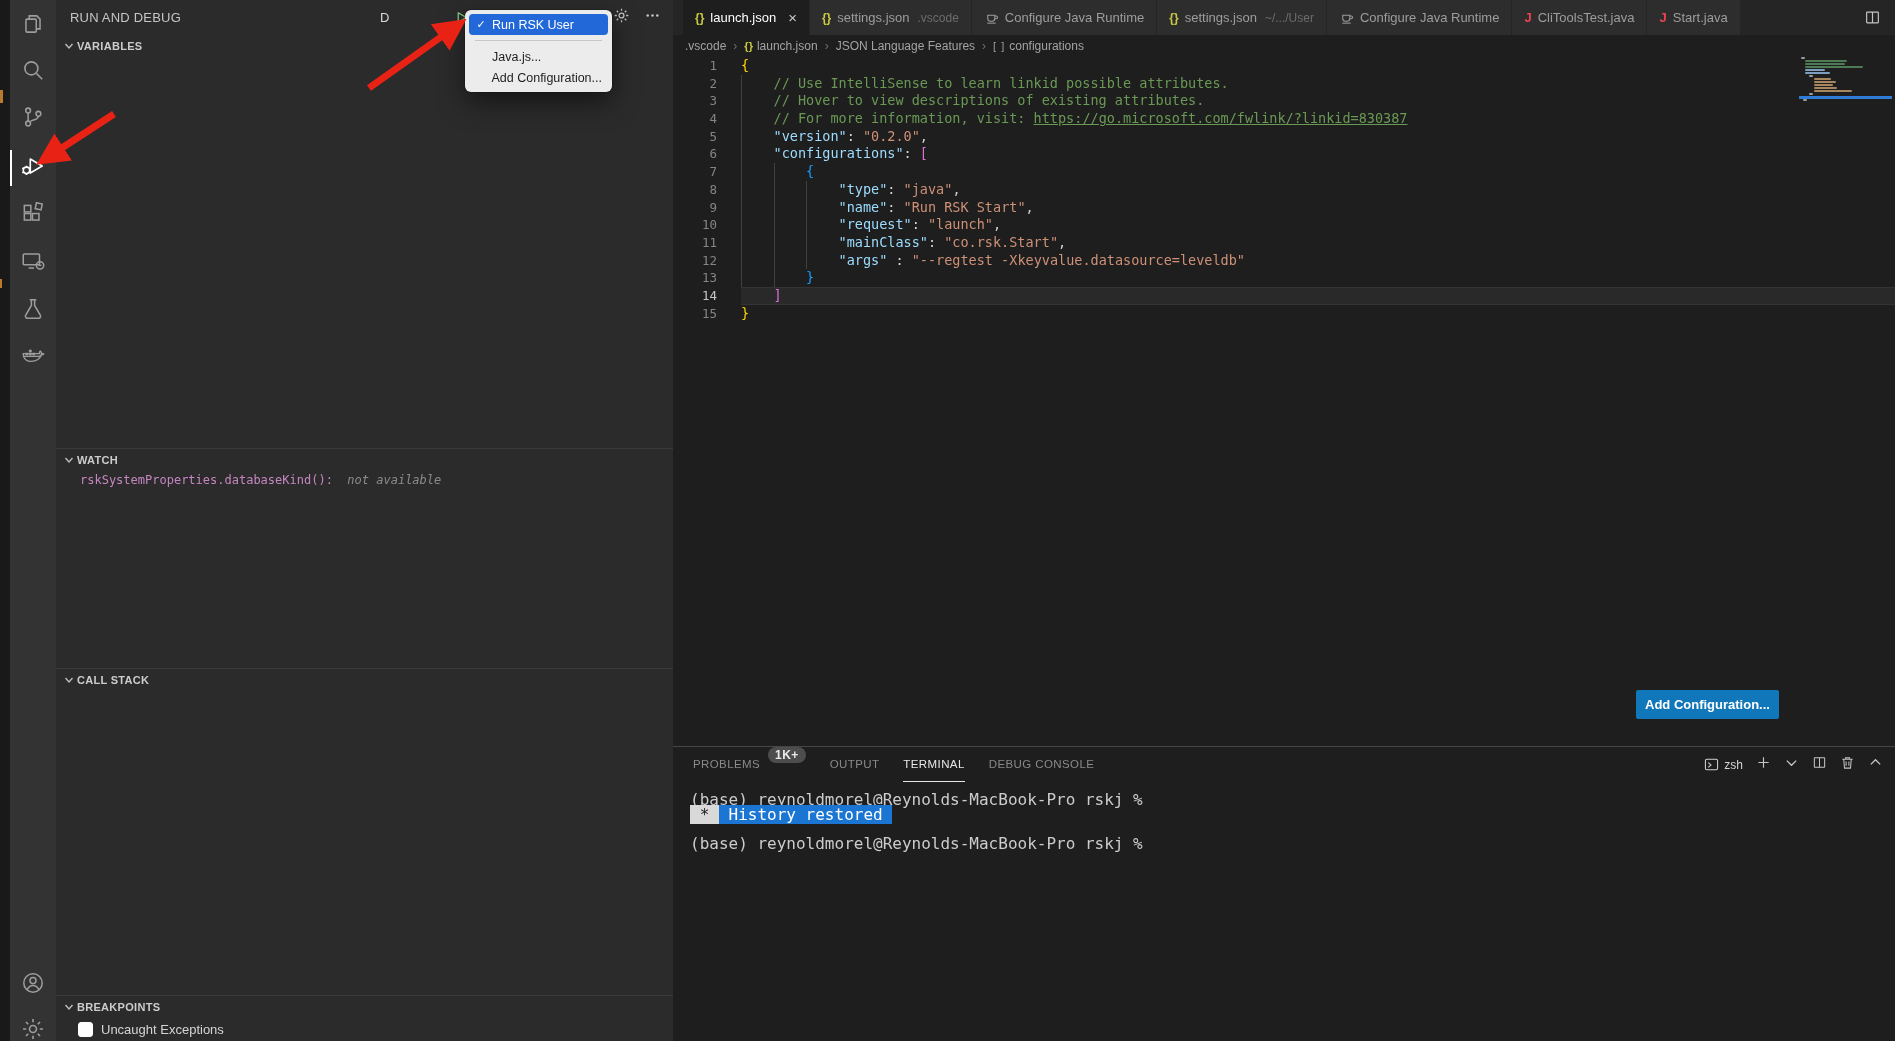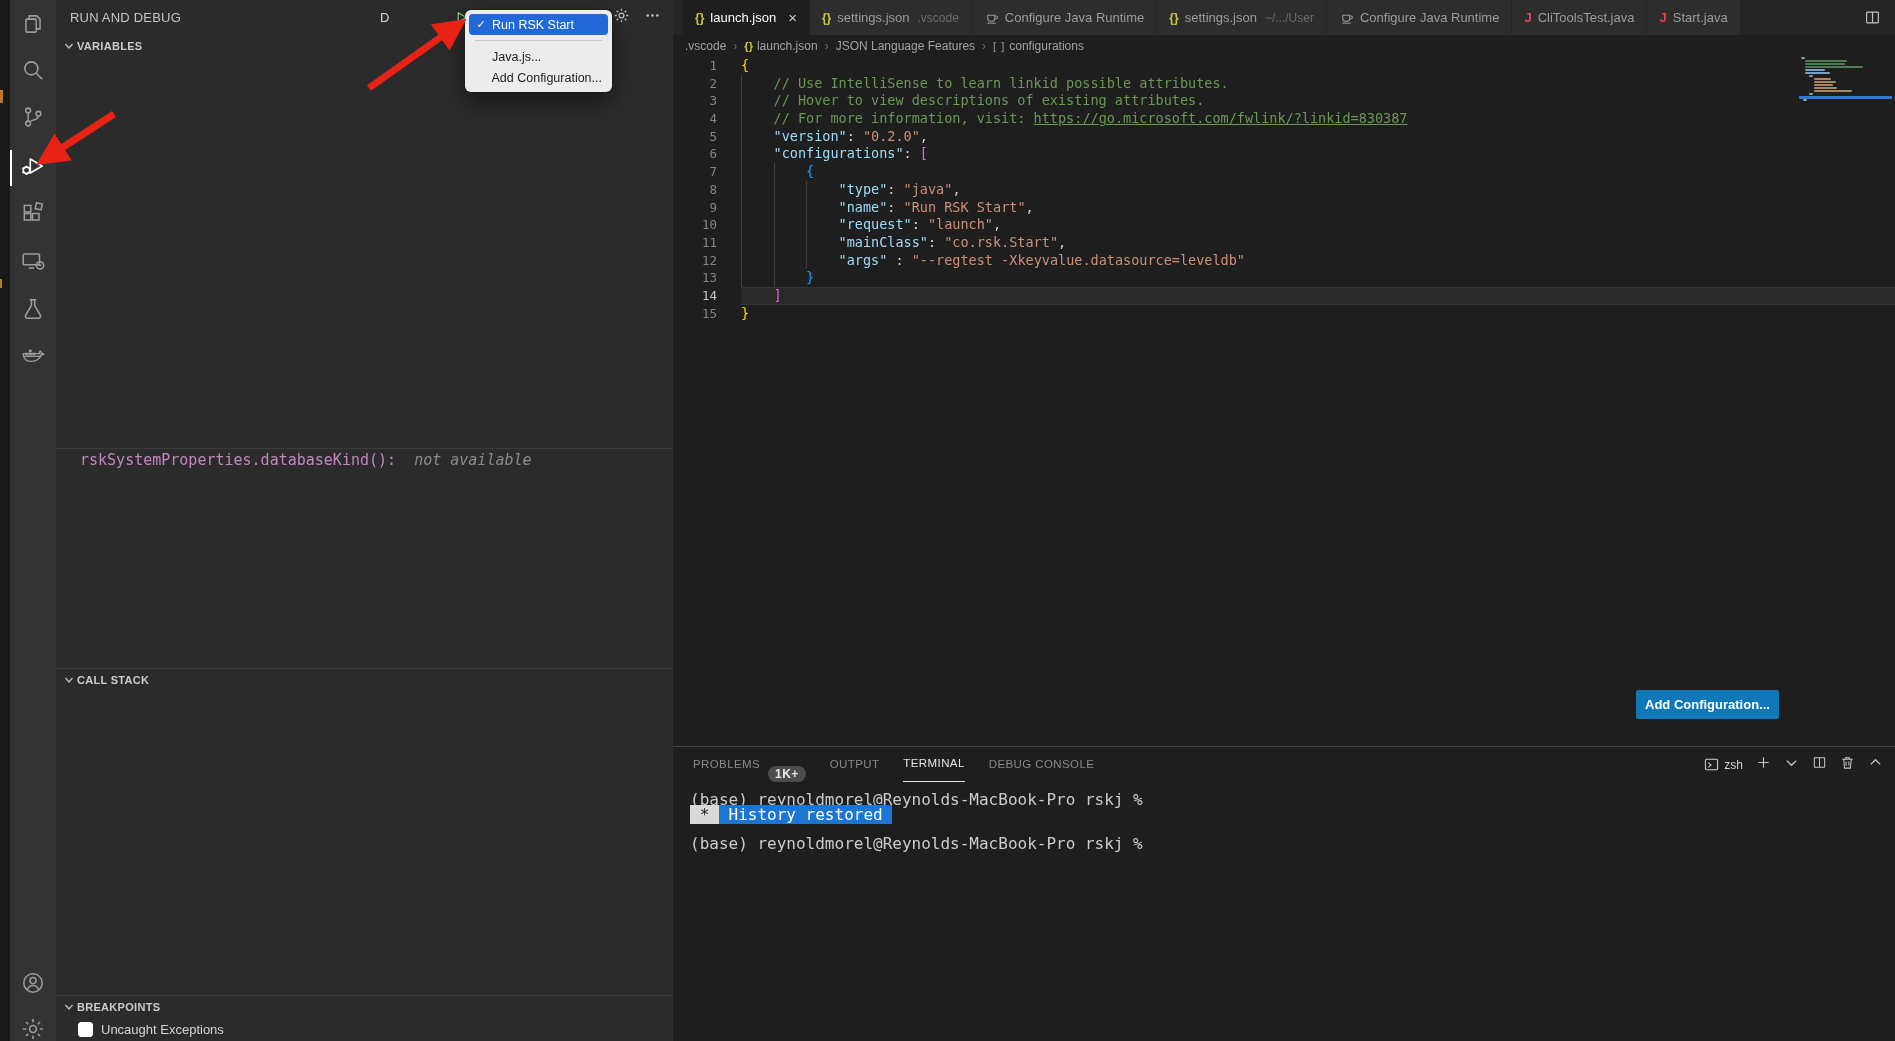--- a/index.html
+++ b/index.html
@@ -24,21 +24,21 @@
   .frag{position:absolute;left:324px;top:0;height:35px;display:flex;align-items:center;color:#d8d8d8;font-size:13px;}
   .play-glyph{position:absolute;left:398px;top:0;height:35px;display:flex;align-items:center;color:#89d185;}
   .sb-tools svg{width:17px;height:17px;cursor:pointer;}
   .section-head{display:flex;align-items:center;gap:3px;height:22px;padding-left:8px;font-size:11px;font-weight:bold;color:#cccccc;letter-spacing:.3px;}
   .section-head svg{width:10px;height:10px;color:#bdbdbd;}
   .sec{position:absolute;left:0;right:0;border-top:1px solid #3a3a3b;}
   #sec-variables{top:35px;border-top:none;}
   #sec-watch{top:448px;}
   #sec-callstack{top:668px;}
   #sec-breakpoints{top:995px;}
-  .watch-row{padding:2px 0 0 24px;font-size:15px;}
+  .watch-row{padding:2px 0 0 24px;font-size:12px;}
   .watch-expr{color:#c586c0;}
   .watch-val{color:#8b8b8b;font-style:italic;}
   .bp-row{display:flex;align-items:center;gap:8px;padding:4px 0 0 22px;font-size:13px;color:#d4d4d4;}
   .bp-box{width:13px;height:13px;background:#ffffff;border-radius:3px;border:1px solid #ffffff;display:inline-block;cursor:pointer;}
 
   
   #main{position:absolute;left:673px;top:0;width:1222px;height:100%;background:#1e1e1e;}
   #tabbar{position:absolute;top:0;left:0;right:0;height:35px;background:#252526;display:flex;align-items:stretch;}
   #tabbar .lead{width:10px;background:#252526;}
   .tab{display:flex;align-items:center;gap:6px;padding:0 12px;font-size:13px;color:#9d9d9d;background:#2d2d2d;border-right:1px solid #252526;cursor:pointer;white-space:nowrap;}
@@ -77,21 +77,21 @@
   .mm-bar{position:absolute;top:0;height:2px;border-radius:1px;}
   #mm-current{position:absolute;left:0;right:0;height:3px;}
 
   
   #addcfg{position:absolute;left:963px;top:690px;width:143px;height:29px;background:var(--accent,#1177bb);color:#ffffff;
     font-size:13px;font-weight:bold;border:none;border-radius:2px;display:flex;align-items:center;justify-content:center;cursor:pointer;}
 
   
   #panel{position:absolute;left:0;right:0;top:746px;bottom:0;background:#1e1e1e;border-top:1px solid #474747;}
   #paneltabs{position:absolute;top:0;left:0;right:0;height:35px;display:flex;align-items:center;gap:24px;padding-left:20px;}
-  .ptab{display:flex;align-items:flex-end;gap:8px;font-size:11.5px;letter-spacing:.4px;color:#8a8a8a;height:35px;line-height:35px;cursor:pointer;box-sizing:border-box;}
+  .ptab{display:flex;align-items:flex-start;gap:8px;font-size:11.5px;letter-spacing:.4px;color:#8a8a8a;height:35px;line-height:35px;cursor:pointer;box-sizing:border-box;}
   .ptab.active{color:#e7e7e7;border-bottom:1px solid #e7e7e7;}
   .pbadge{background:#4d4d4d;color:#eaeaea;font-size:12px;font-weight:bold;border-radius:9px;padding:2px 7px;line-height:1;}
   #panelbar{position:absolute;top:0;right:12px;height:35px;display:flex;align-items:center;gap:13px;color:#c5c5c5;}
   #panelbar svg{width:15px;height:15px;cursor:pointer;}
   #panelbar .shell{display:flex;align-items:center;gap:5px;font-size:12px;color:#d4d4d4;cursor:pointer;}
   #term{position:absolute;top:46px;left:17px;right:0;font-size:16px;line-height:14.5px;color:#cccccc;}
   .tline{white-space:pre;height:14.5px;}
   .hist-star{background:#d9d9d9;color:#1e1e1e;}
   .hist-label{background:var(--hist,#1a76d2);color:#ffffff;}
 
@@ -218,20 +218,26 @@
     <div class="sec" id="sec-variables">
       <div class="section-head">
         <svg viewBox="0 0 10 10" fill="none" stroke="currentColor" stroke-width="1.4">
             <path d="M1.5 3l3.5 4 3.5-4"></path>
           </svg>
         <span>VARIABLES</span>
       </div>
     </div>
 
     <div class="sec" id="sec-watch">
+      <div class="section-head">
+        <svg viewBox="0 0 10 10" fill="none" stroke="currentColor" stroke-width="1.4">
+            <path d="M1.5 3l3.5 4 3.5-4"></path>
+          </svg>
+        <span>WATCH</span>
+      </div>
       <div class="watch-row mono">
         <span class="watch-expr">rskSystemProperties.databaseKind():</span>
         <span class="watch-val">&nbsp;</span><span class="watch-val">not available</span>
       </div>
     </div>
 
     <div class="sec" id="sec-callstack">
       <div class="section-head">
         <svg viewBox="0 0 10 10" fill="none" stroke="currentColor" stroke-width="1.4">
             <path d="M1.5 3l3.5 4 3.5-4"></path>
@@ -491,21 +497,21 @@
           <div class="tline"><span class="hist-star"> * </span><span class="hist-label"> History restored </span></div>
           <div class="tline">&nbsp;</div>
           <div class="tline">(base) reynoldmorel@Reynolds-MacBook-Pro rskj %</div>
         </div>
     </div>
   </main>
 
   <div id="configmenu">
       <div class="cm-item selected">
         <span class="cm-check">✓</span>
-        <span>Run RSK Start</span>
+        <span>Run RSK User</span>
       </div>
       <div class="cm-sep"></div>
       <div class="cm-item">
         <span class="cm-check"></span>
         <span>Java.js...</span>
       </div>
       <div class="cm-item">
         <span class="cm-check"></span>
         <span>Add Configuration...</span>
       </div>

